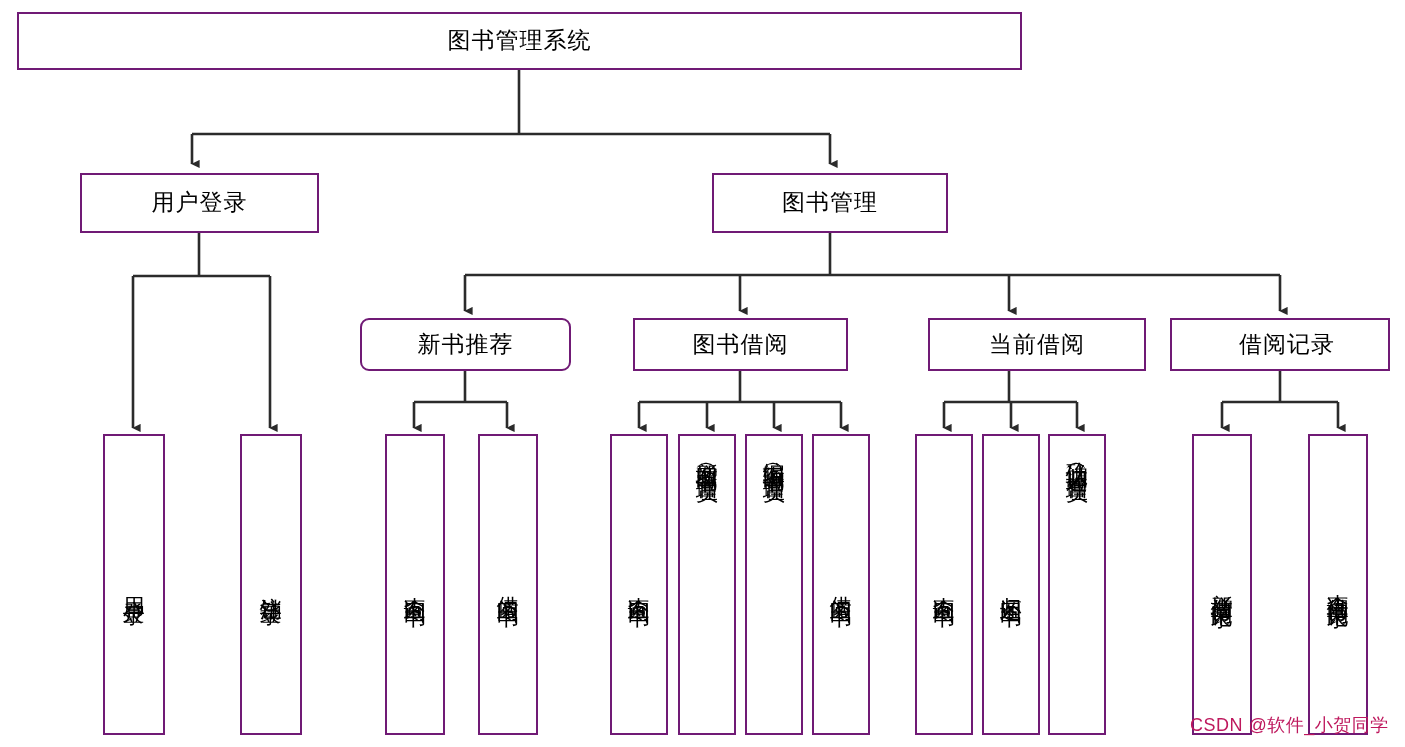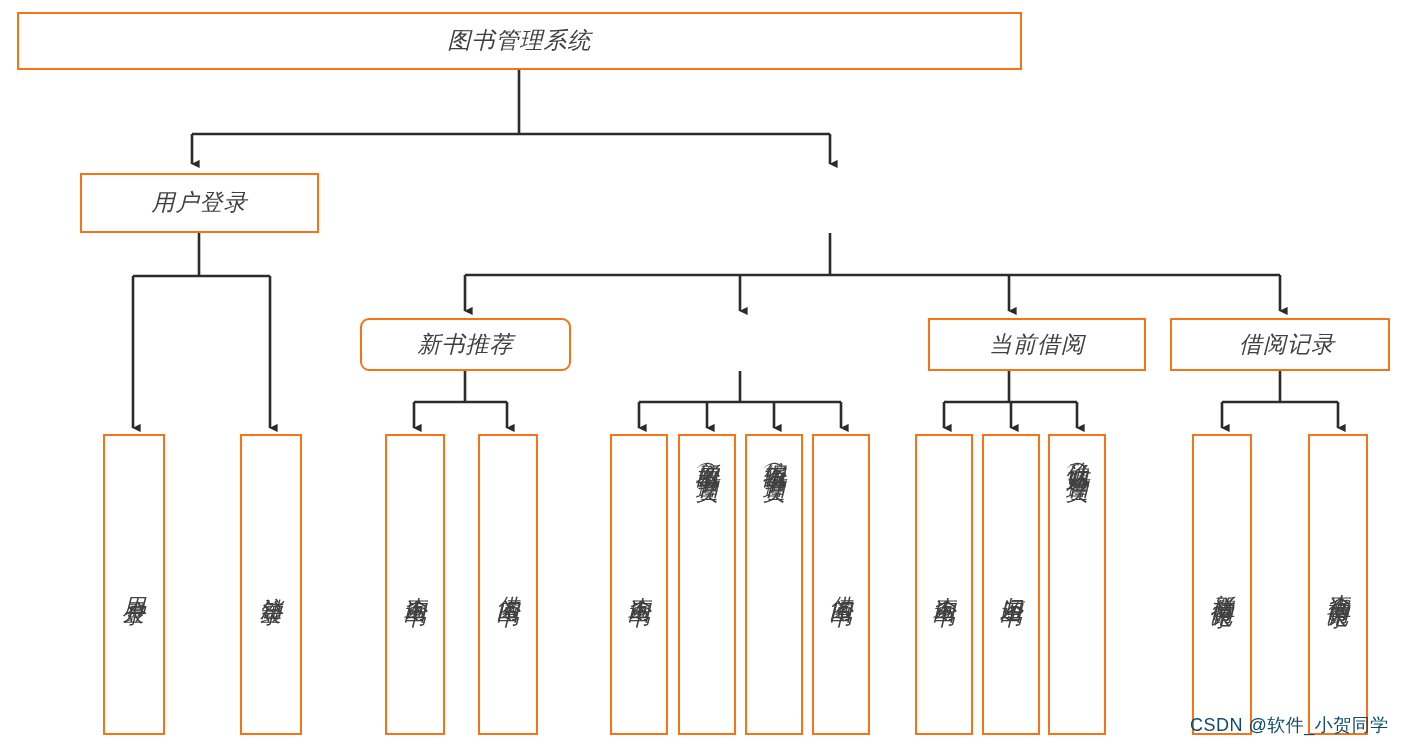--- a/index.html
+++ b/index.html
@@ -23,27 +23,26 @@
     left: 0;
     top: 0;
     width: 1405px;
     height: 747px;
     pointer-events: none;
   }
   .node {
     position: absolute;
     box-sizing: border-box;
     background: #ffffff;
-    border: 2px solid #f97316;
+    border: 2px solid #701a75;
     display: flex;
     align-items: center;
     justify-content: center;
-    color: #404040;
+    color: #000000;
     z-index: 2;
-    font-style: italic;
   }
   .node-h {
     font-size: 23px;
     letter-spacing: 1px;
     line-height: 1.1;
     white-space: nowrap;
   }
   .node-v {
     writing-mode: vertical-rl;
     text-orientation: upright;
@@ -56,21 +55,21 @@
   }
   .node-v.center-v {
     justify-content: center;
     padding-top: 0;
   }
   .watermark {
     position: absolute;
     left: 1190px;
     top: 713px;
     font-size: 18px;
-    color: #0c4a6e;
+    color: #be185d;
     white-space: nowrap;
     z-index: 5;
     letter-spacing: 0.5px;
   }
 </style>
 </head>
 <body>
 
 <div id="diagram-root">
 
@@ -124,23 +123,29 @@
     </g>
   </svg>
 
   <div class="node node-h" style="left:17px; top:12px; width:1005px; height:58px;">
     <span>图书管理系统</span>
   </div>
 
   <div class="node node-h" style="left:80px; top:173px; width:239px; height:60px;">
     <span>用户登录</span>
   </div>
+  <div class="node node-h" style="left:712px; top:173px; width:236px; height:60px;">
+    <span>图书管理</span>
+  </div>
 
   <div class="node node-h" style="left:360px; top:318px; width:211px; height:53px;border-radius:9px;">
     <span>新书推荐</span>
+  </div>
+  <div class="node node-h" style="left:633px; top:318px; width:215px; height:53px;">
+    <span>图书借阅</span>
   </div>
   <div class="node node-h" style="left:900px; top:318px; width:218px; height:53px;margin-left:28px;">
     <span>当前借阅</span>
   </div>
   <div class="node node-h" style="left:1170px; top:318px; width:220px; height:53px;padding-left:14px;">
     <span>借阅记录</span>
   </div>
 
   <div class="node node-v center-v" style="left:103px; top:434px; width:62px; height:301px;">
     <span>用户登录</span>

